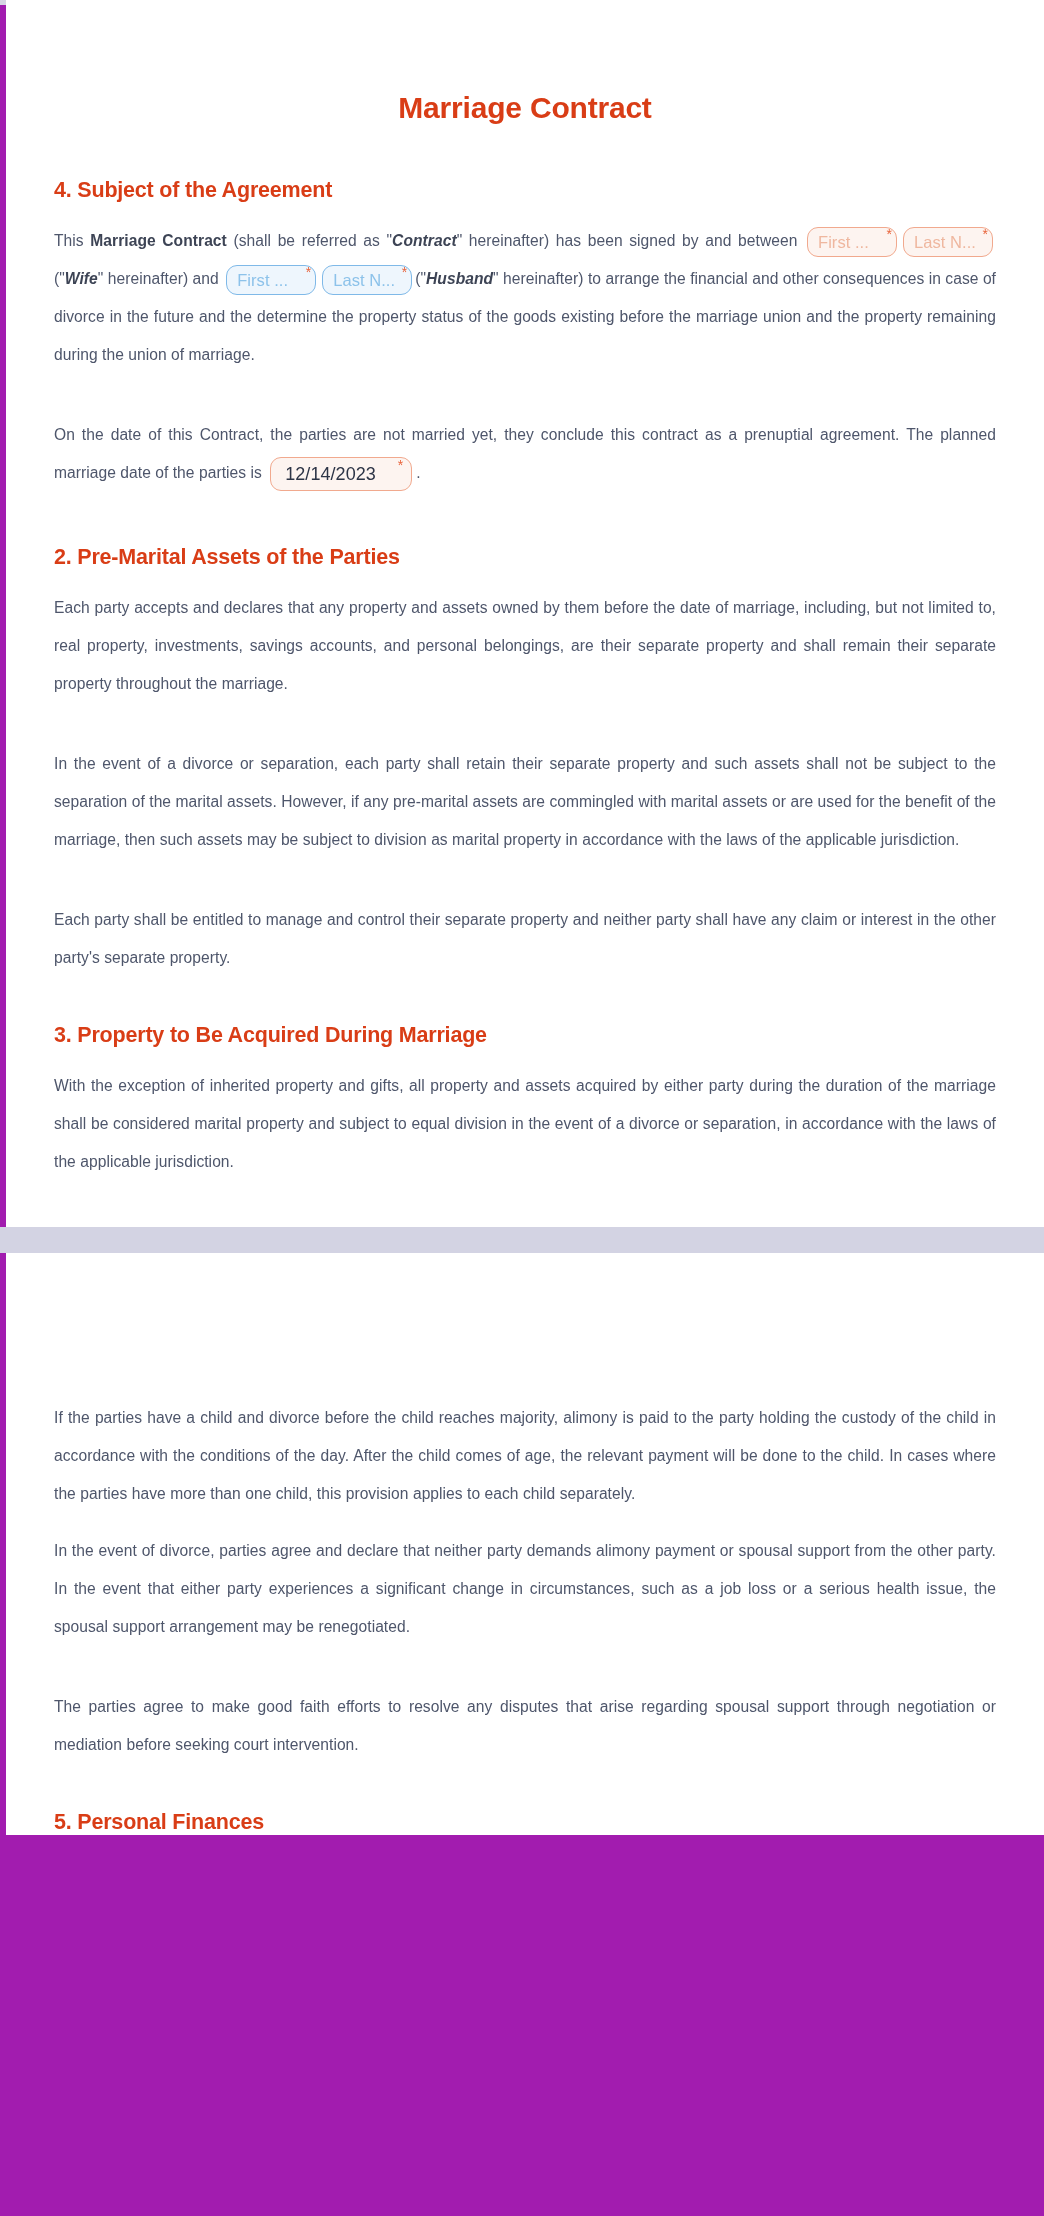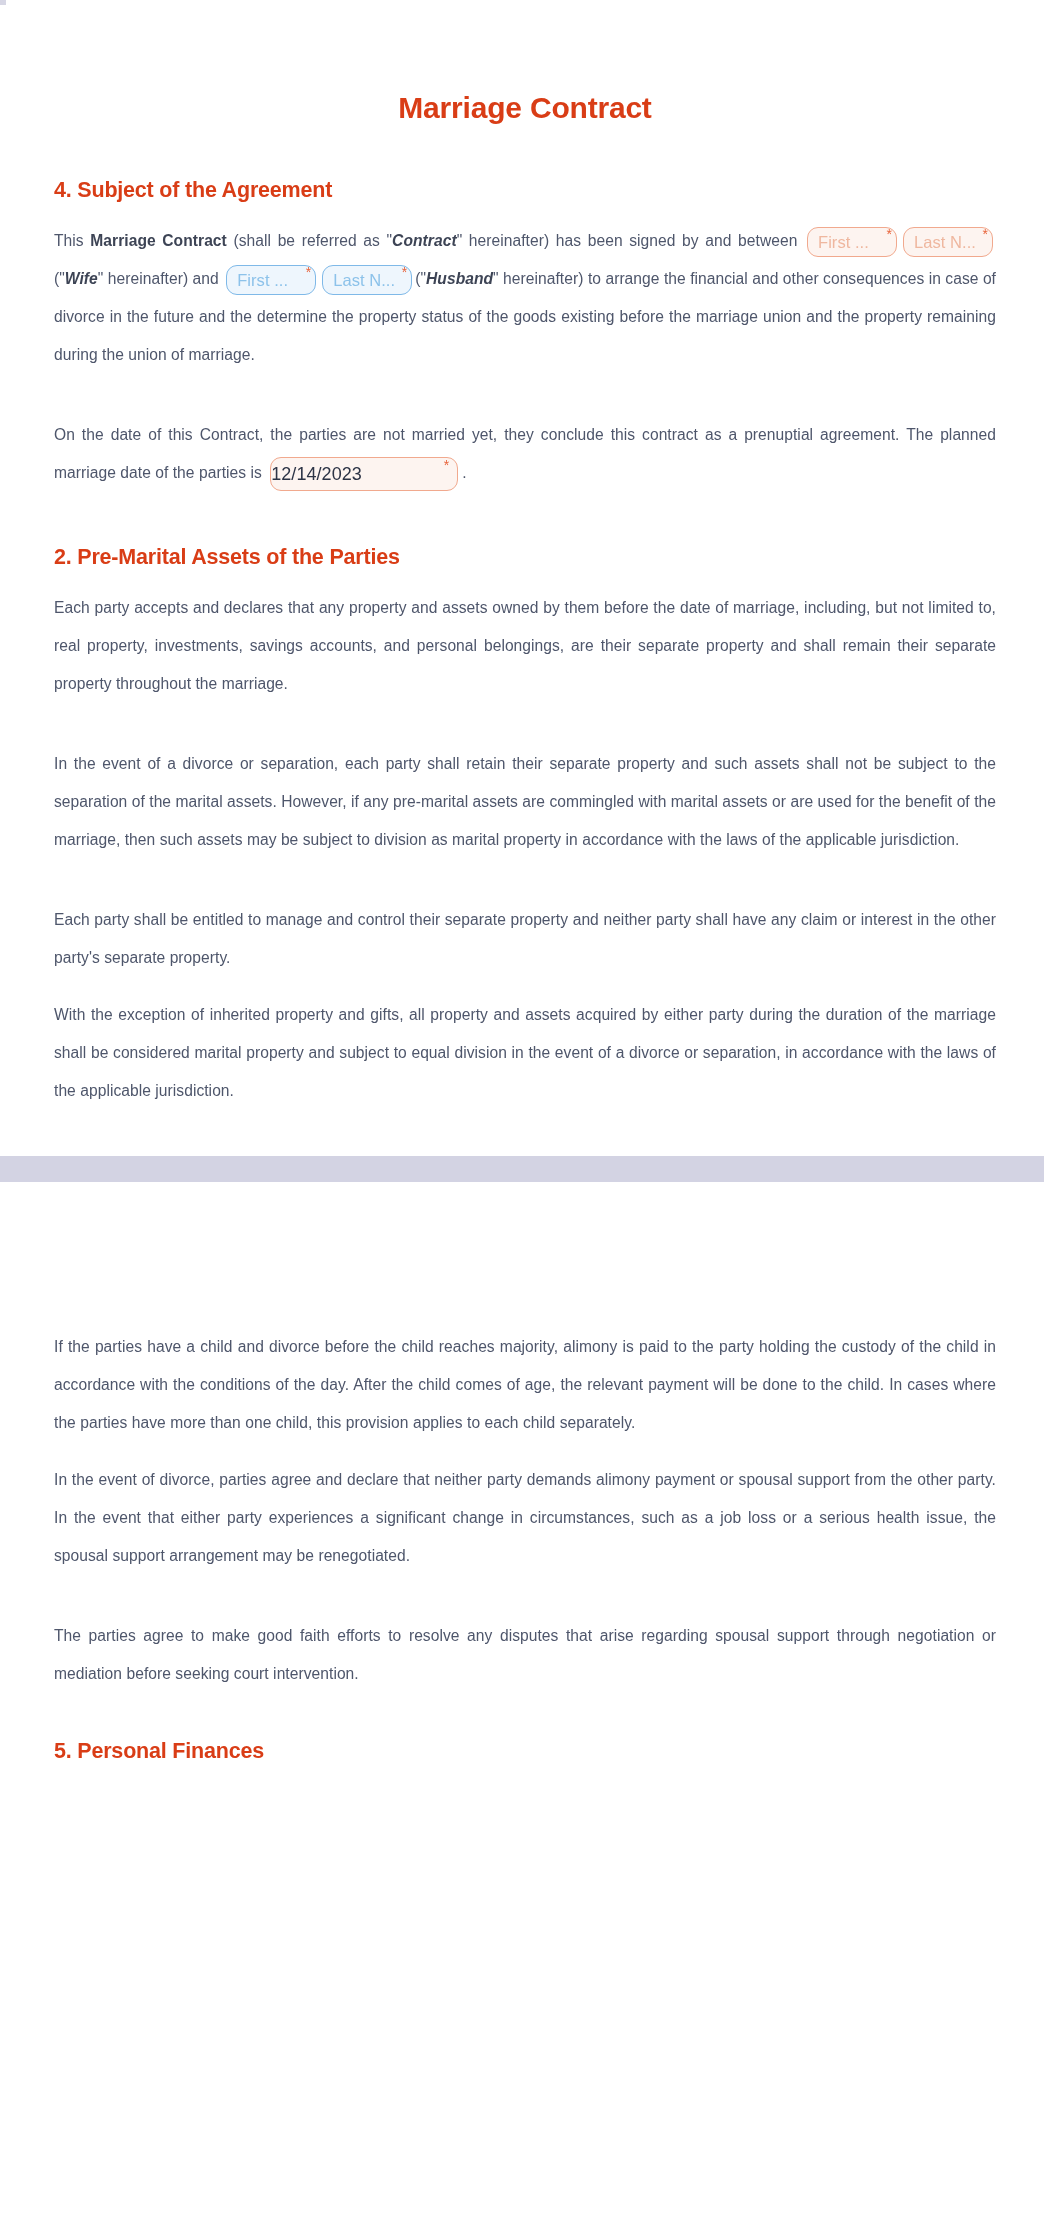--- a/index.html
+++ b/index.html
@@ -6,21 +6,21 @@
   html, body {
     margin: 0;
     padding: 0;
     background: #dcdce8;
     font-family: "Liberation Sans", sans-serif;
   }
   .viewport {
     width: 1044px;
     min-height: 2216px;
     position: relative;
-    background: #ffffff;
+    background: #a21caf;
     overflow: hidden;
   }
   .topband {
     position: absolute;
     top: 0; left: 0; right: 0;
     height: 5px;
     background: #d6d6e4;
   }
   .page {
     position: relative;
@@ -99,25 +99,25 @@
   .field.blue {
     border: 1.5px solid #7fb9e8;
     background: #eef6fd;
     color: #8cc2ea;
     width: 90px;
   }
   .field.date {
     border: 1.5px solid #f1a98e;
     background: #fdf4f0;
     color: #2d3446;
-    width: 188px;
+    width: 142px;
     height: 34px;
     line-height: 32px;
     font-size: 18px;
-    padding-left: 0;
+    padding-left: 14px;
     margin: 0 4px;
   }
   .field.date .star { top: 0px; right: 8px; }
 </style>
 </head>
 <body>
 
 <div class="viewport">
   <div class="topband"></div>
 
@@ -129,20 +129,21 @@
 
     <p class="body"><span>This </span><b>Marriage Contract</b><span> (shall be referred as "</span><i class="bi">Contract</i><span>" hereinafter) has been signed by and between </span><span class="field peach"><span>First ...</span><span class="star">*</span></span><span class="field peach"><span>Last N...</span><span class="star">*</span></span><span>("</span><i class="bi">Wife</i><span>" hereinafter) and </span><span class="field blue"><span>First ...</span><span class="star">*</span></span><span class="field blue"><span>Last N...</span><span class="star">*</span></span><span>("</span><i class="bi">Husband</i><span>" hereinafter) to arrange the financial and other consequences in case of divorce in the future and the determine the property status of the goods existing before the marriage union and the property remaining during the union of marriage.</span></p>
 
     <p class="body spaced"><span>On the date of this Contract, the parties are not married yet, they conclude this contract as a prenuptial agreement. The planned marriage date of the parties is </span><span class="field date"><span>12/14/2023</span><span class="star">*</span></span><span>.</span></p>
 
     <h2 class="section">2. Pre-Marital Assets of the Parties</h2>
     <p class="body">Each party accepts and declares that any property and assets owned by them before the date of marriage, including, but not limited to, real property, investments, savings accounts, and personal belongings, are their separate property and shall remain their separate property throughout the marriage.</p>
     <p class="body spaced">In the event of a divorce or separation, each party shall retain their separate property and such assets shall not be subject to the separation of the marital assets. However, if any pre-marital assets are commingled with marital assets or are used for the benefit of the marriage, then such assets may be subject to division as marital property in accordance with the laws of the applicable jurisdiction.</p>
     <p class="body spaced">Each party shall be entitled to manage and control their separate property and neither party shall have any claim or interest in the other party's separate property.</p>
 
+    <h2 class="section tight">3. Property to Be Acquired During Marriage</h2>
     <p class="body">With the exception of inherited property and gifts, all property and assets acquired by either party during the duration of the marriage shall be considered marital property and subject to equal division in the event of a divorce or separation, in accordance with the laws of the applicable jurisdiction.</p>
   </div>
 
   <div class="page-gap"></div>
 
   <div class="page page-two">
     <p class="body spaced">If the parties have a child and divorce before the child reaches majority, alimony is paid to the party holding the custody of the child in accordance with the conditions of the day. After the child comes of age, the relevant payment will be done to the child. In cases where the parties have more than one child, this provision applies to each child separately.</p>
     <p class="body">In the event of divorce, parties agree and declare that neither party demands alimony payment or spousal support from the other party. In the event that either party experiences a significant change in circumstances, such as a job loss or a serious health issue, the spousal support arrangement may be renegotiated.</p>
     <p class="body spaced">The parties agree to make good faith efforts to resolve any disputes that arise regarding spousal support through negotiation or mediation before seeking court intervention.</p>
 

